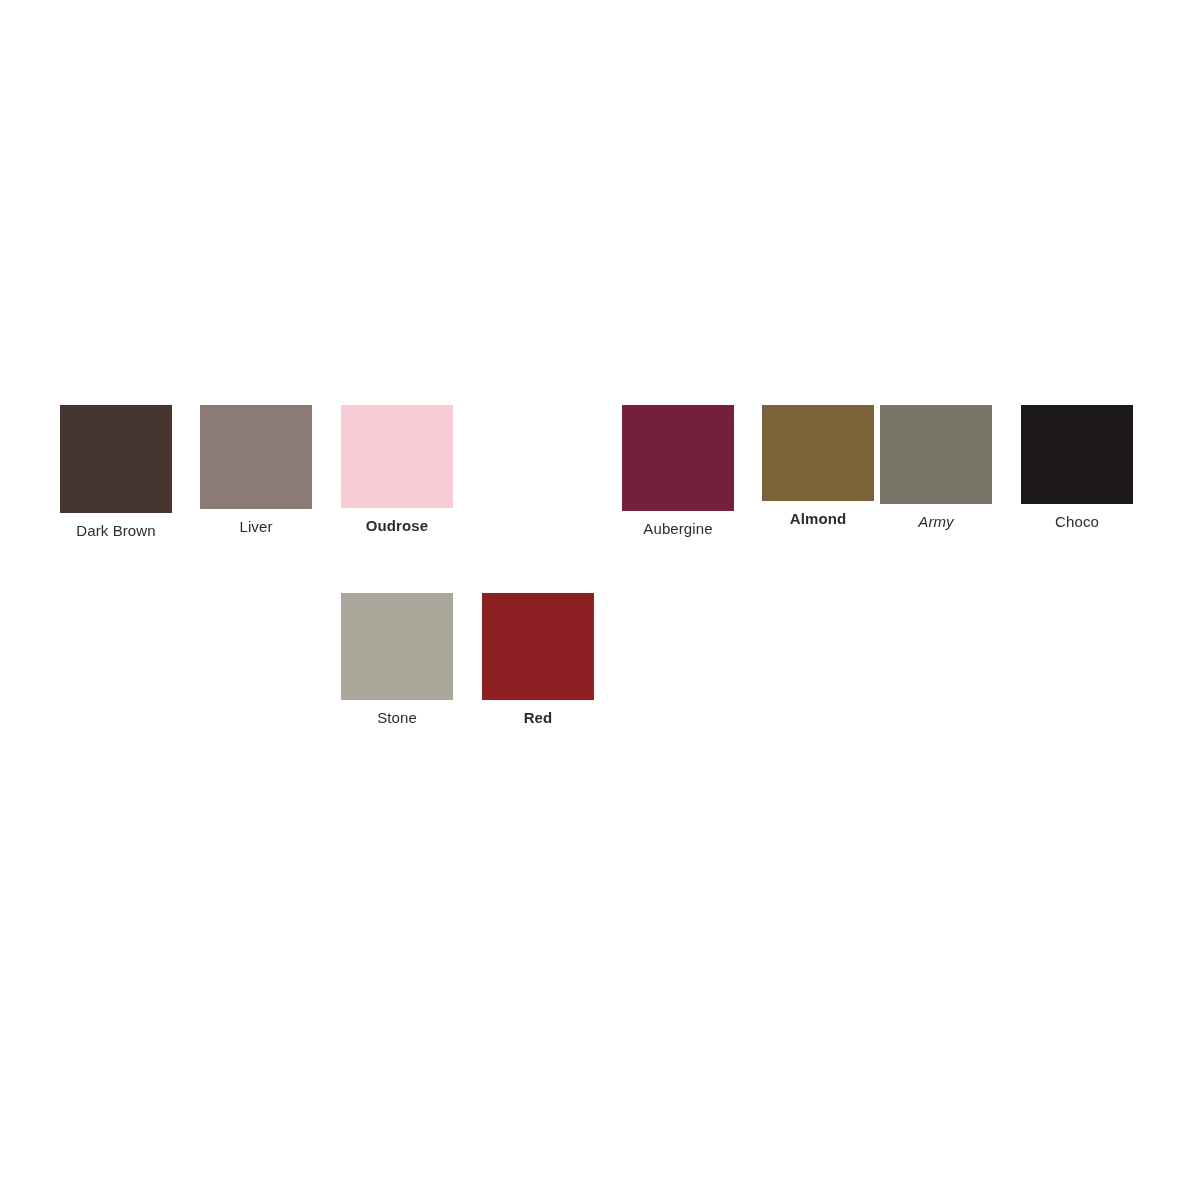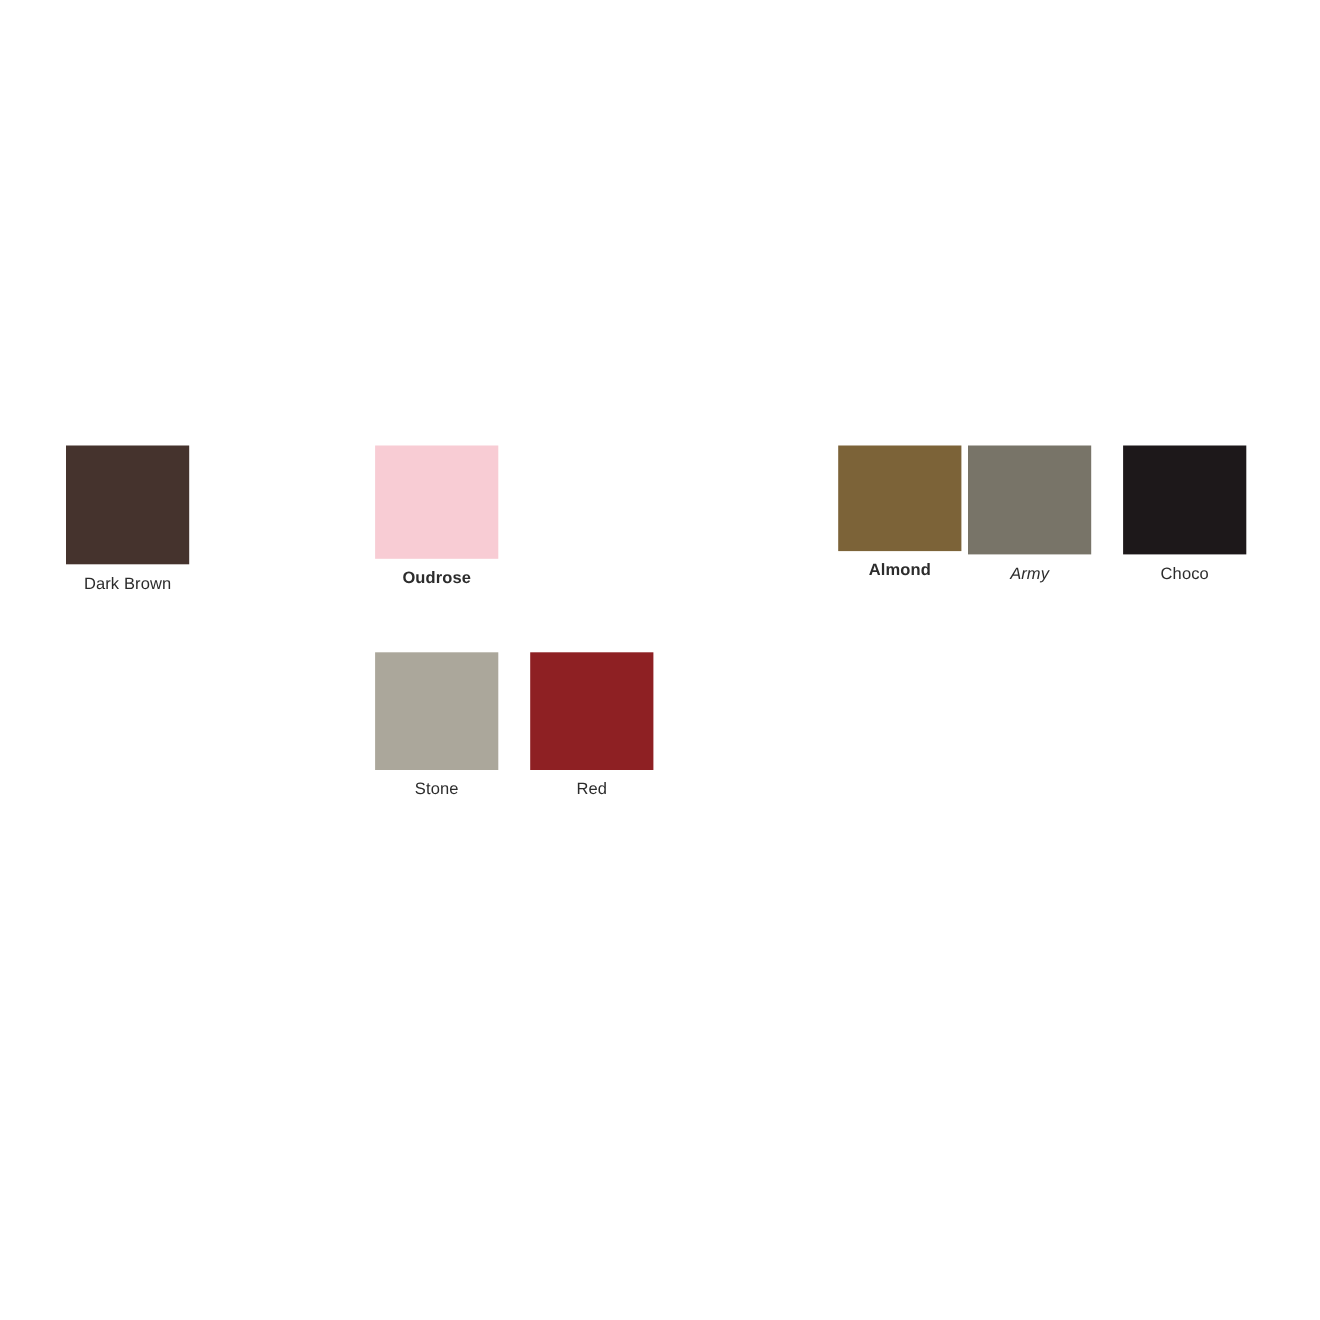--- a/index.html
+++ b/index.html
@@ -58,40 +58,48 @@
 </style>
 </head>
 <body style="background: rgb(255, 255, 255);">
 
 <div id="swatch-grid">
   <div class="swatch-row" id="row-1" style="top: 405px;">
       <div class="swatch-cell" style="left: 60px;">
         <div class="swatch-chip" title="#45332d" style="height: 108px; width: 112px; background: rgb(69, 51, 45);"></div>
         <span class="swatch-label">Dark Brown</span>
       </div>
+      <div class="swatch-cell" style="left: 200px;">
+        <div class="swatch-chip" title="#8b7a75" style="height: 104px; width: 112px; background: rgb(139, 122, 117);"></div>
+        <span class="swatch-label">Liver</span>
+      </div>
       <div class="swatch-cell" style="left: 341px; font-weight: bold;">
         <div class="swatch-chip" title="#f8ccd4" style="height: 103px; width: 112px; background: rgb(248, 204, 212);"></div>
         <span class="swatch-label">Oudrose</span>
+      </div>
+      <div class="swatch-cell" style="left: 622px;">
+        <div class="swatch-chip" title="#74203c" style="height: 106px; width: 112px; background: rgb(116, 32, 60);"></div>
+        <span class="swatch-label">Aubergine</span>
       </div>
       <div class="swatch-cell" style="left: 762px; font-weight: bold;">
         <div class="swatch-chip" title="#7c6338" style="height: 96px; width: 112px; background: rgb(124, 99, 56);"></div>
         <span class="swatch-label">Almond</span>
       </div>
       <div class="swatch-cell" style="left: 880px; font-style: italic;">
         <div class="swatch-chip" title="#787468" style="height: 99px; width: 112px; background: rgb(120, 116, 104);"></div>
         <span class="swatch-label">Army</span>
       </div>
       <div class="swatch-cell" style="left: 1021px;">
         <div class="swatch-chip" title="#1d181a" style="height: 99px; width: 112px; background: rgb(29, 24, 26);"></div>
         <span class="swatch-label">Choco</span>
       </div>
     </div>
   <div class="swatch-row" id="row-2" style="top: 593px;">
       <div class="swatch-cell" style="left: 341px;">
         <div class="swatch-chip" title="#aba79b" style="height: 107px; width: 112px; background: rgb(171, 167, 155);"></div>
         <span class="swatch-label">Stone</span>
       </div>
-      <div class="swatch-cell" style="left: 482px;">
+      <div class="swatch-cell" style="left: 482px; font-weight: bold;">
         <div class="swatch-chip" title="#8e2023" style="height: 107px; width: 112px; background: rgb(142, 32, 35);"></div>
         <span class="swatch-label">Red</span>
       </div>
     </div>
 </div>
 
 </body></html>

